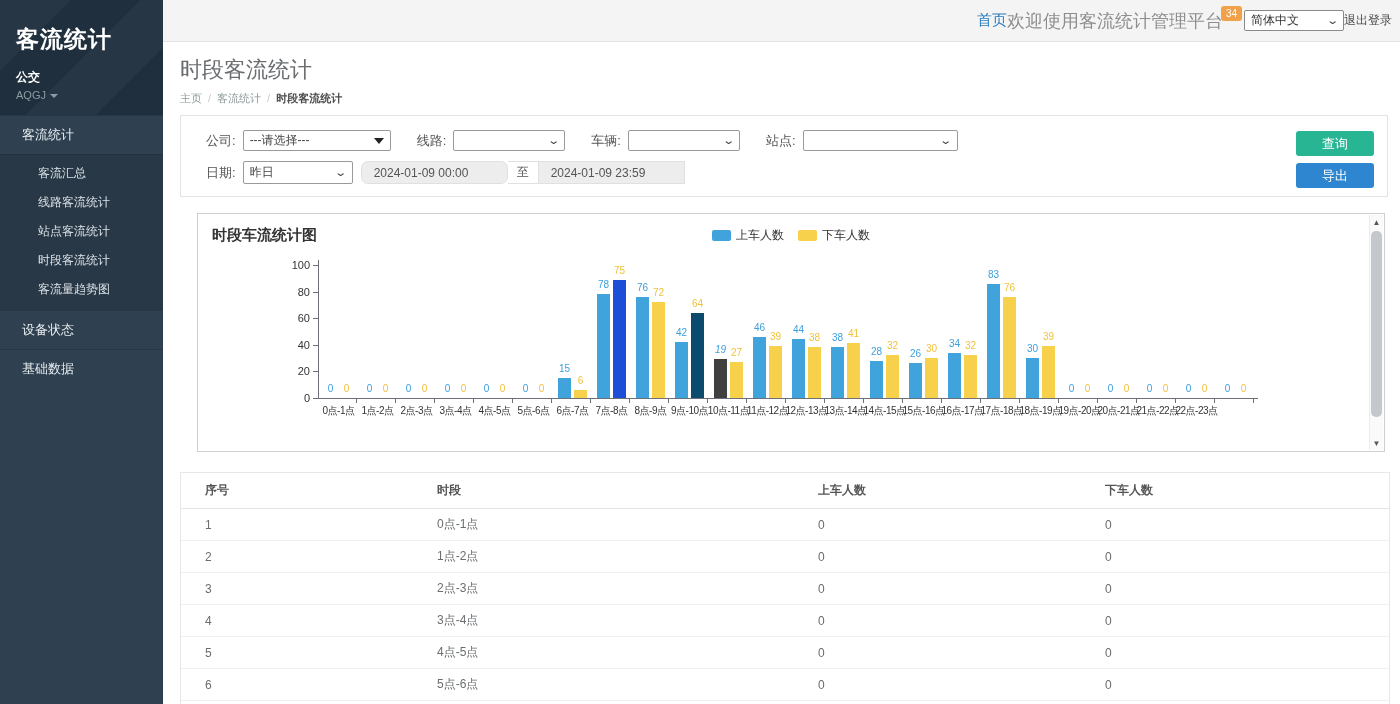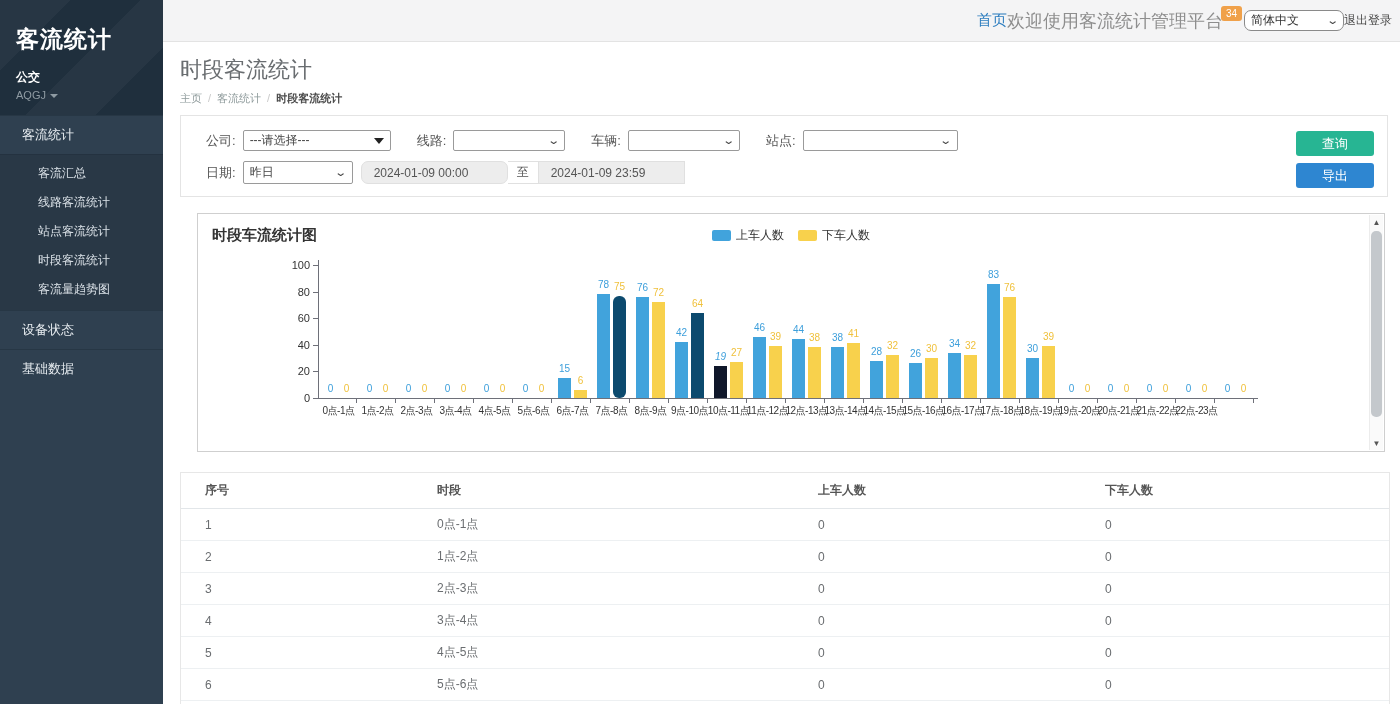--- a/index.html
+++ b/index.html
@@ -23,21 +23,21 @@
 
   
   .main { flex:1; display:flex; flex-direction:column; background:#fff; height:704px; overflow:hidden; }
 
   .topbar { height:42px; flex:0 0 42px; background:#f4f4f5; border-bottom:1px solid #e3e3e3;
     display:flex; align-items:center; justify-content:flex-end; padding-right:8px; }
   .home-link { color:#2d7dbf; font-size:15px; cursor:pointer; }
   .welcome { color:#8e8e8e; font-size:18px; }
   .badge { background:#f0a14a; color:#fff; font-size:10px; border-radius:3px; padding:2px 5px;
     position:relative; top:-7px; margin:0 2px 0 -2px; }
-  .lang-select { width:100px; height:21px; background:#fff; border:1px solid #8a8a8a; border-radius:7px;
+  .lang-select { width:100px; height:21px; background:#fff; border:1px solid #8a8a8a; border-radius:2px;
     display:flex; align-items:center; justify-content:space-between; padding:0 6px; font-size:12px; color:#333; cursor:pointer; }
   .logout { color:#4a4a4a; font-size:12px; cursor:pointer; }
   .chev { font-size:11px; color:#444; line-height:1; transform:scaleX(1.4); }
 
   .page-head { padding:13px 0 0 17px; }
   .page-title { font-size:22px; color:#696d70; font-weight:400; }
   .breadcrumb { margin-top:6px; font-size:11px; color:#b0b0b0; }
   .breadcrumb .crumb { color:#8e9a9b; cursor:pointer; }
   .breadcrumb .sep { margin:0 6px; color:#c9c9c9; }
   .breadcrumb .current { color:#4d4d4d; font-weight:bold; }
@@ -279,42 +279,42 @@
                 <span class="bar-val" style="color: rgb(61, 159, 219);">15</span>
               </div>
               <div class="bar" style="height: 7.98px; background: rgb(248, 209, 76);">
                 <span class="bar-val" style="color: rgb(240, 193, 60);">6</span>
               </div>
             </div>
             <div class="cat-group">
               <div class="bar" style="height: 103.74px; background: rgb(65, 163, 220);">
                 <span class="bar-val" style="color: rgb(61, 159, 219);">78</span>
               </div>
-              <div class="bar" style="height: 102px; background: #0c4a6e; border-radius: 6px;">
+              <div class="bar" style="height: 118px; background: #1d4ed8;">
                 <span class="bar-val" style="color: rgb(240, 193, 60);">75</span>
               </div>
             </div>
             <div class="cat-group">
               <div class="bar" style="height: 101.08px; background: rgb(65, 163, 220);">
                 <span class="bar-val" style="color: rgb(61, 159, 219);">76</span>
               </div>
               <div class="bar" style="height: 95.76px; background: rgb(248, 209, 76);">
                 <span class="bar-val" style="color: rgb(240, 193, 60);">72</span>
               </div>
             </div>
             <div class="cat-group">
               <div class="bar" style="height: 55.86px; background: rgb(65, 163, 220);">
                 <span class="bar-val" style="color: rgb(61, 159, 219);">42</span>
               </div>
               <div class="bar" style="height: 85.12px; background: #0c4a6e;">
                 <span class="bar-val" style="color: rgb(240, 193, 60);">64</span>
               </div>
             </div>
             <div class="cat-group">
-              <div class="bar" style="height: 32px; background: #0f172a; font-style: italic;">
+              <div class="bar" style="height: 39px; background: #404040; font-style: italic;">
                 <span class="bar-val" style="color: rgb(61, 159, 219);">19</span>
               </div>
               <div class="bar" style="height: 35.91px; background: rgb(248, 209, 76);">
                 <span class="bar-val" style="color: rgb(240, 193, 60);">27</span>
               </div>
             </div>
             <div class="cat-group">
               <div class="bar" style="height: 61.18px; background: rgb(65, 163, 220);">
                 <span class="bar-val" style="color: rgb(61, 159, 219);">46</span>
               </div>

